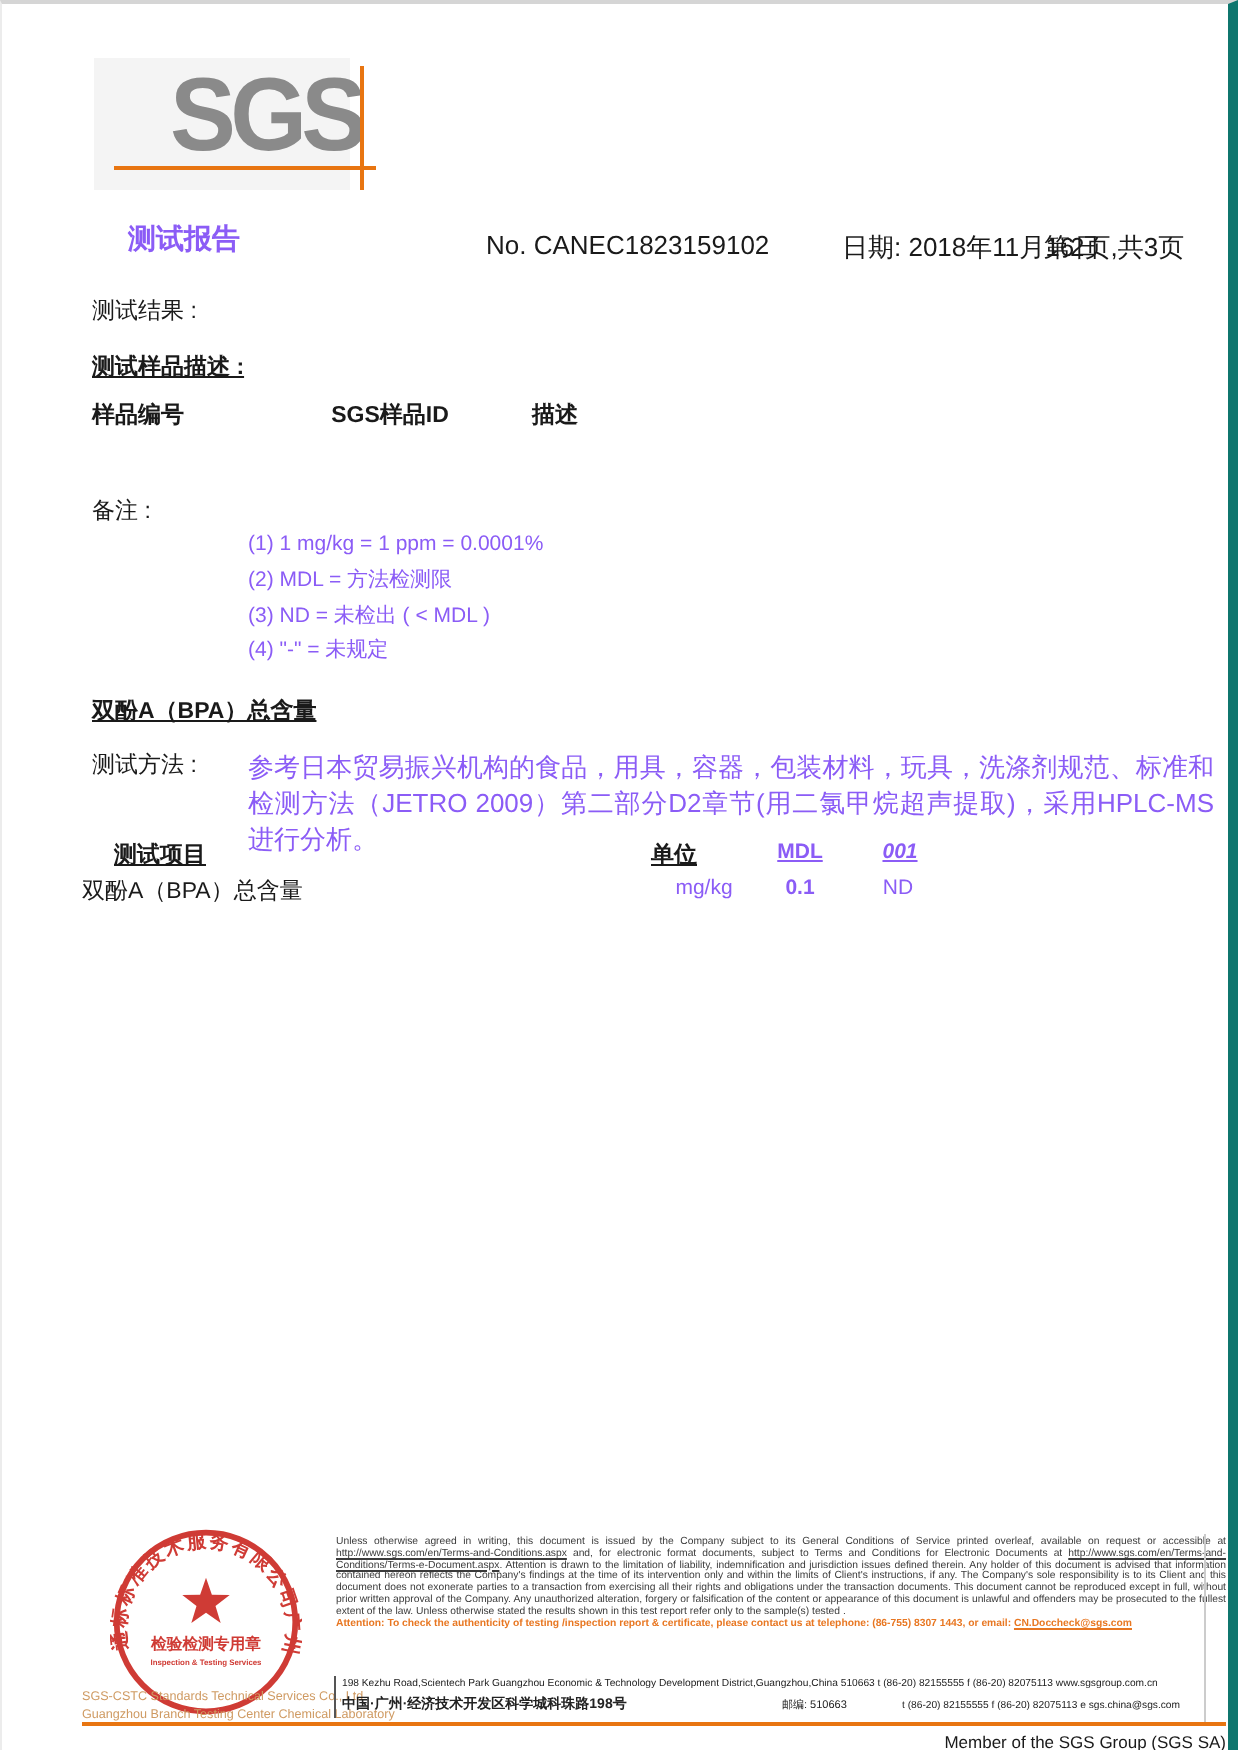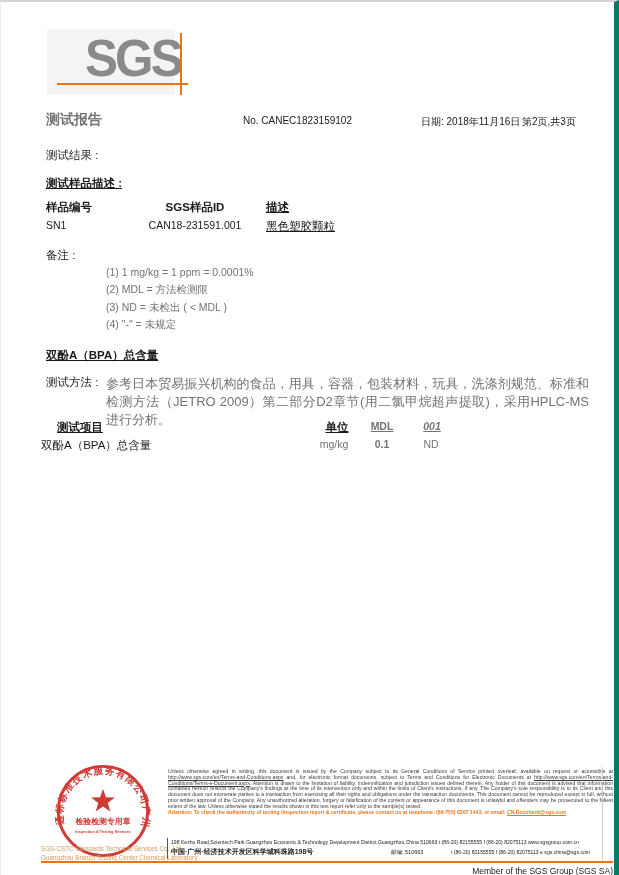--- a/index.html
+++ b/index.html
@@ -3,46 +3,46 @@
 <meta charset="utf-8">
 <style>
   * { margin:0; padding:0; box-sizing:border-box; }
   html,body { background:#ffffff; }
   body { font-family:"Liberation Sans", sans-serif; }
   .page {
     position:relative; width:619px; height:875px; background:#fff; overflow:hidden;
     border-top:2px solid #d5d5d5; border-left:1px solid #ececec; border-right:5px solid #0f766e;
   }
   .abs { position:absolute; }
-  .cn { color:#737373; }
+  .cn { color:#8b5cf6;margin-left:18px; }
 
   
   .logo-box { left:46px; top:27px; width:128px; height:66px; background:#f4f4f4; }
   .logo-text { left:84px; top:30px; font-size:52px; font-weight:bold; color:#8a8a8a;
                letter-spacing:-3px; transform:scaleX(0.95); transform-origin:left top; line-height:1; }
   .logo-hline { left:56px; top:81px; width:131px; height:2px; background:#e87511; }
   .logo-vline { left:179px; top:31px; width:2px; height:62px; background:#e87511; }
 
   
   .doc-title { left:45px; top:109px; font-size:14px; font-weight:bold; }
-  .hdr { font-size:10px; color:#1a1a1a;padding-left:24px; }
+  .hdr { font-size:13px; color:#1a1a1a;padding-left:24px; }
   .report-no { left:218px; top:113px; }
   .report-date { left:396px; top:113px; }
   .page-info { left:497px; top:113px; }
 
   .body-txt { font-size:11.5px; color:#1a1a1a; }
   .latin { font-size:10.5px; }
   .results-label { left:45px; top:146px;text-align:center; }
   .sample-heading { left:45px; top:174px; font-weight:bold; text-decoration:underline; }
 
   .sample-table { left:45px; top:198px; width:400px; }
   .sample-table .row { display:flex; }
   .sample-table .c1 { width:88px; text-align:left; }
   .sample-table .c2 { width:122px; text-align:center; }
-  .sample-table .c3 { padding-left:10px; text-align:left;text-decoration:underline; }
+  .sample-table .c3 { padding-left:10px; text-align:left; }
   .sample-table .hrow { font-weight:bold; }
   .sample-table .drow { margin-top:4px; }
 
   .notes-label { left:45px; top:246px; }
   .note-item { left:105px; }
 
   .bpa-heading { left:45px; top:346px; font-weight:bold; text-decoration:underline; }
   .method-label { left:45px; top:373px; }
   .method-text { left:105px; top:373px; width:483px; line-height:18px; font-size:13px; text-align:justify; }
 
@@ -89,25 +89,20 @@
 
   <div class="abs body-txt results-label">测试结果 :</div>
   <div class="abs body-txt sample-heading">测试样品描述 :</div>
 
   <div class="abs body-txt sample-table">
     <div class="row hrow">
       <div class="c1">样品编号</div>
       <div class="c2">SGS样品ID</div>
       <div class="c3">描述</div>
     </div>
-    <div class="row drow">
-      <div class="c1 latin">SN1</div>
-      <div class="c2 latin">CAN18-231591.001</div>
-      <div class="c3">黑色塑胶颗粒</div>
-    </div>
   </div>
 
   <div class="abs body-txt notes-label">备注 :</div>
   <div class="abs latin cn note-item" style="top:264px;">(1) 1 mg/kg = 1 ppm = 0.0001%</div>
   <div class="abs latin cn note-item" style="top:281px;">(2) MDL = 方法检测限</div>
   <div class="abs latin cn note-item" style="top:299px;">(3) ND = 未检出 ( &lt; MDL )</div>
   <div class="abs latin cn note-item" style="top:316px;">(4) "-" = 未规定</div>
 
   <div class="abs body-txt bpa-heading">双酚A（BPA）总含量</div>
   <div class="abs body-txt method-label">测试方法 :</div>

